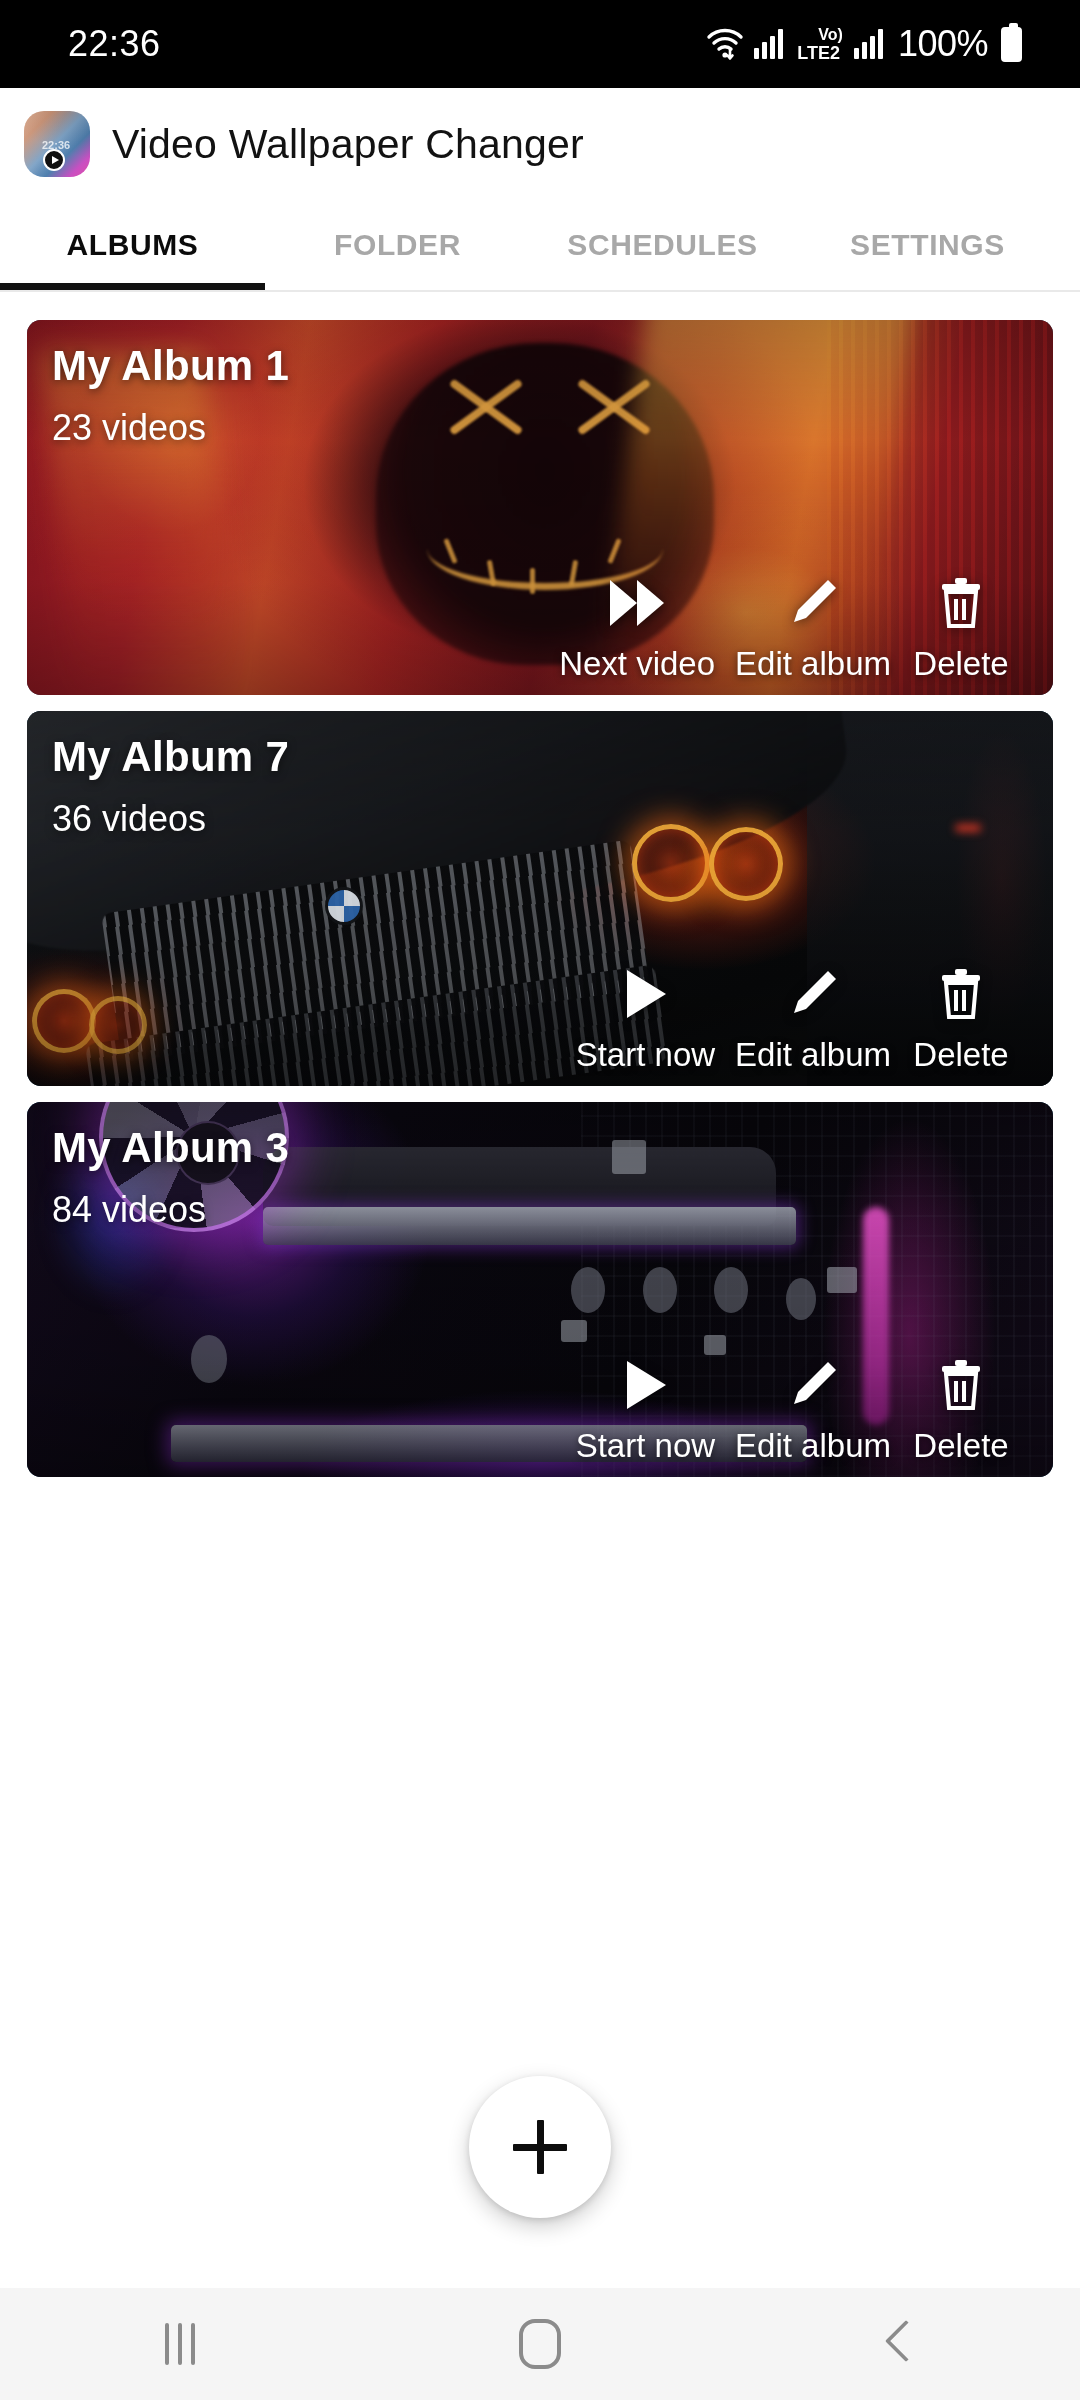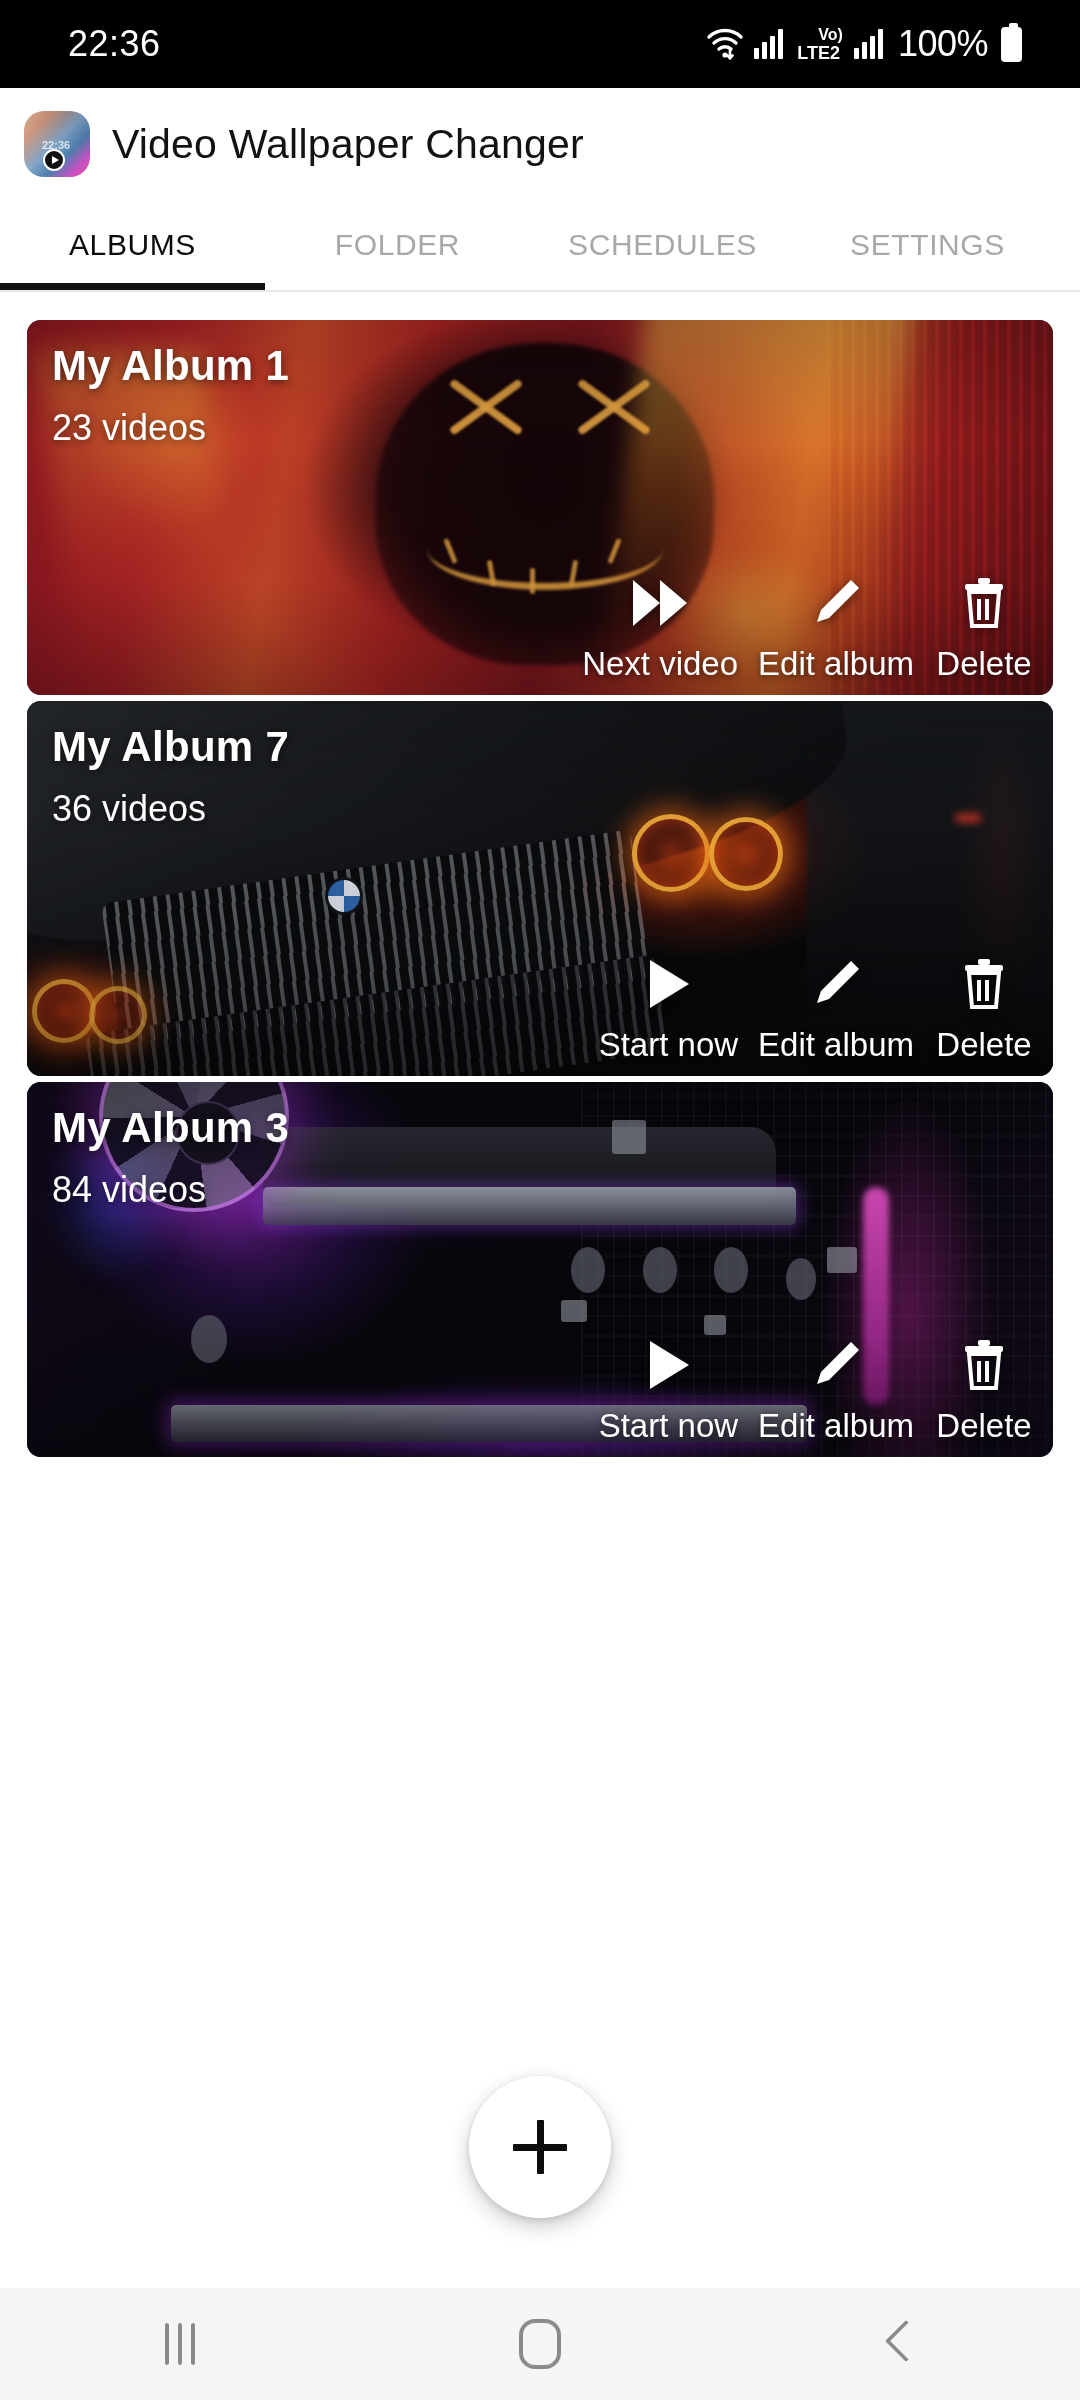--- a/index.html
+++ b/index.html
@@ -93,40 +93,40 @@
   .tab-bar{
     position:absolute; top:200px; left:0;
     width:1080px; height:92px;
     background:#fff;
     display:flex; align-items:flex-start;
     border-bottom:2px solid #e9e9e9;
   }
   .tab{
     width:265px; height:90px;
     display:flex; align-items:center; justify-content:center;
-    font-size:30px; font-weight:400; letter-spacing:0.6px;
+    font-size:30px; font-weight:700; letter-spacing:0.6px;
     color:#a8a8a8; position:relative;
   }
   .tab.active{ color:#0b0b0b; }
   .tab.active:after{
     content:""; position:absolute; bottom:0; left:0;
     width:265px; height:7px; background:#111;
   }
 
   
   .album-list{
     position:absolute; top:320px; left:27px;
     width:1026px;
   }
   .album-card{
     position:relative;
     width:1026px; height:375px;
     border-radius:14px;
     overflow:hidden;
-    margin-bottom:6px;
+    margin-bottom:16px;
     background:#0c4a6e;
   }
   .album-art{ position:absolute; inset:0; }
 
   
   .art-1{
     background:
       radial-gradient(ellipse 300px 240px at 48% 44%, rgba(8,4,6,0.96) 0%, rgba(20,6,10,0.85) 40%, rgba(120,18,24,0.2) 72%, rgba(0,0,0,0) 100%),
       radial-gradient(ellipse 160px 120px at 70% 78%, rgba(255,196,70,0.55) 0%, rgba(240,120,30,0.18) 55%, rgba(0,0,0,0) 100%),
       radial-gradient(ellipse 180px 200px at 14% 30%, rgba(255,170,40,0.30) 0%, rgba(190,40,30,0.18) 50%, rgba(0,0,0,0) 100%),
@@ -293,21 +293,21 @@
     text-shadow:0 2px 8px rgba(0,0,0,.55);
     letter-spacing:.3px;
   }
   .album-count{
     position:absolute; left:25px; top:87px;
     font-size:36px; font-weight:400; color:#fff;
     text-shadow:0 2px 8px rgba(0,0,0,.55);
   }
 
   .album-actions{
-    position:absolute; right:9px; bottom:12px;
+    position:absolute; right:32px; bottom:12px;
     display:flex; align-items:flex-end; gap:0px;
   }
   .action{
     display:flex; flex-direction:column; align-items:center;
     padding:0 10px; min-width:120px;
   }
   .action .ic{
     height:72px; display:flex; align-items:center; justify-content:center;
     filter:drop-shadow(0 2px 6px rgba(0,0,0,.55));
   }

